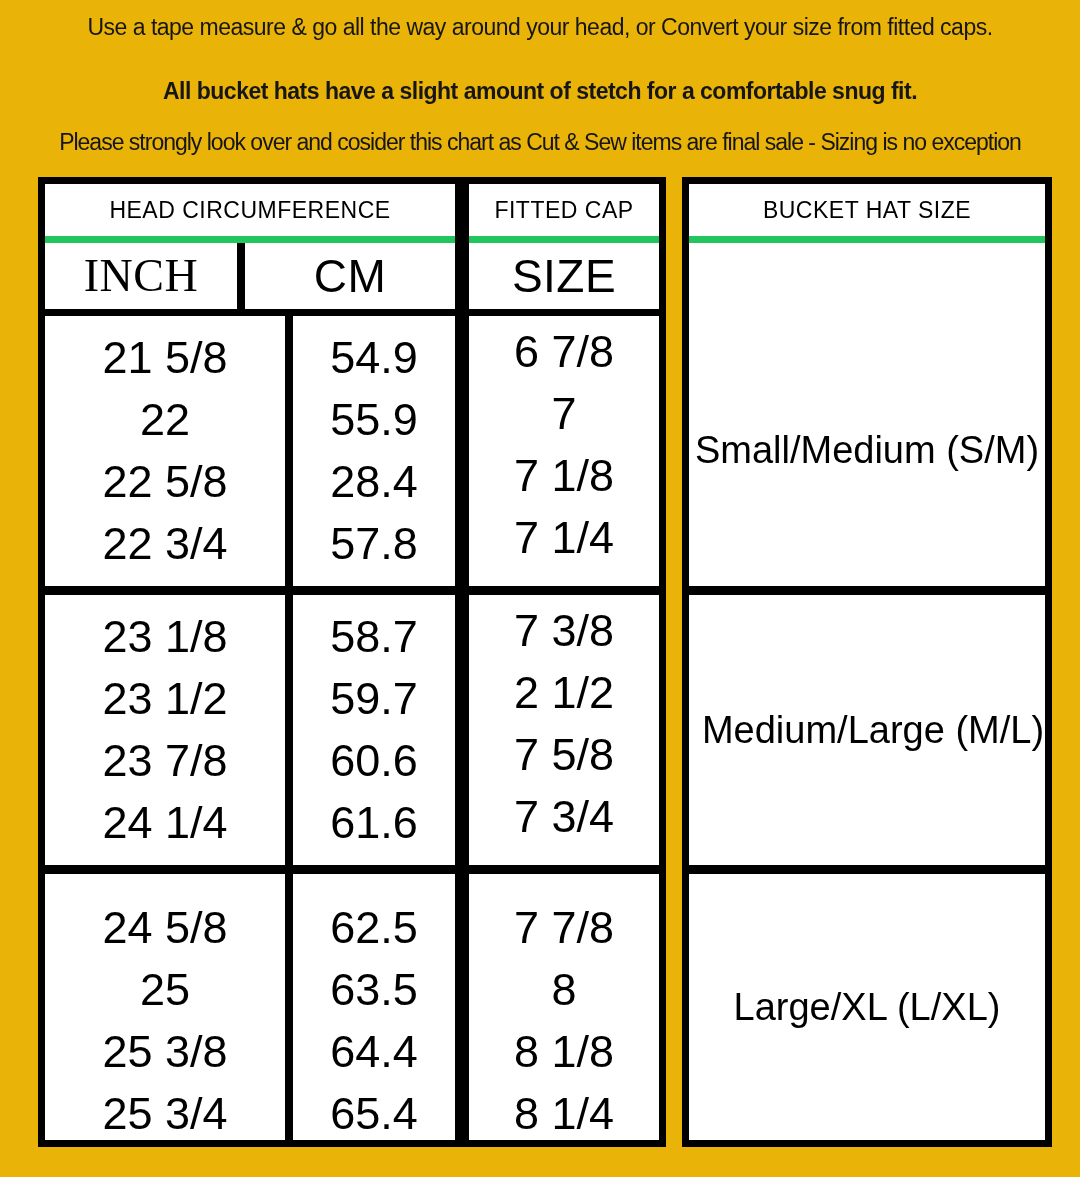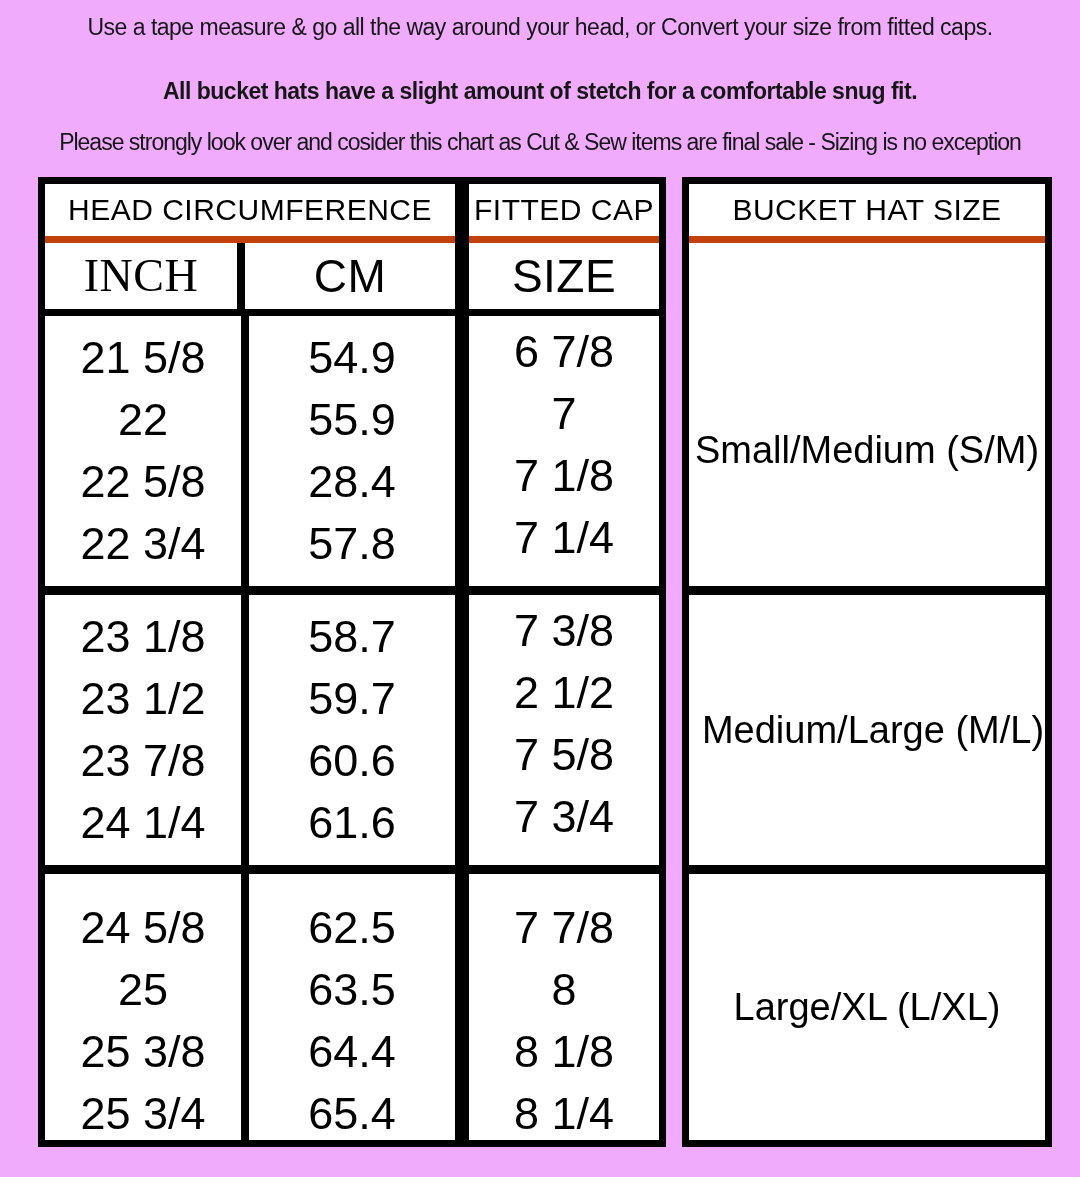--- a/index.html
+++ b/index.html
@@ -3,21 +3,21 @@
 <meta charset="utf-8">
 <style>
   * { margin: 0; padding: 0; box-sizing: content-box; }
   html, body {
     width: 1080px; height: 1177px;
     background: #ffffff;
     overflow: hidden;
     font-family: "Liberation Sans", "DejaVu Sans", sans-serif;
     color: #000;
   }
-  .page { position: relative; width: 1080px; height: 1177px; background:#f0abfc; }
+  .page { position: relative; width: 1080px; height: 1177px; background:#eab308; }
 
   
   .intro-line {
     position: absolute; left: 0; width: 1080px;
     text-align: center; white-space: nowrap;
     font-size: 23px; line-height: 30px; letter-spacing: -0.5px;
     color: #161616; font-weight: 400;
   }
   .l1 { top: 12px; }
   .l2 { top: 76px; font-weight: bold; }
@@ -27,38 +27,38 @@
   .chart {
     position: absolute; left: 38px; top: 177px;
     display: flex; align-items: flex-start;
   }
   .box { border: 7px solid #000; background: #fff; }
   .box1 { width: 410px; }   
   .box2 { width: 190px; }   
   .box3 { width: 356px; margin-left: 16px; } 
 
   .hdr1 {
-    height: 52px; line-height: 52px; border-bottom: 7px solid #c2410c;
-    text-align: center; font-size: 30px; letter-spacing: 0.5px; white-space: nowrap;
+    height: 52px; line-height: 52px; border-bottom: 7px solid #22c55e;
+    text-align: center; font-size: 23px; letter-spacing: 0.5px; white-space: nowrap;
   }
   .sub { height: 66px; border-bottom: 7px solid #000; display: flex; }
   .subcell {
     line-height: 66px; text-align: center;
     font-size: 46px; letter-spacing: 0.5px;
   }
   .sub-inch { width: 192px; font-family: Liberation Serif, serif; }
   .sub-cm   { flex: 1; }
   .sub-size { width: 100%; }
 
   .vline { width: 8px; background: #000; }
 
   .grp { height: 270px; border-bottom: 9px solid #000; display: flex; }
   .grp.last { height: 266px; border-bottom: none; }
   .col { display: flex; flex-direction: column; padding-top: 11px; }
-  .col-inch { width: 196px; }
+  .col-inch { width: 240px; }
   .col-cm   { flex: 1; }
   .col-size { width: 100%; padding-top: 5px; }
   .grp.last .col { padding-top: 23px; }
   .line {
     height: 62px; line-height: 62px; text-align: center;
     font-size: 45px; white-space: nowrap;
   }
 
   
   .bcell {

